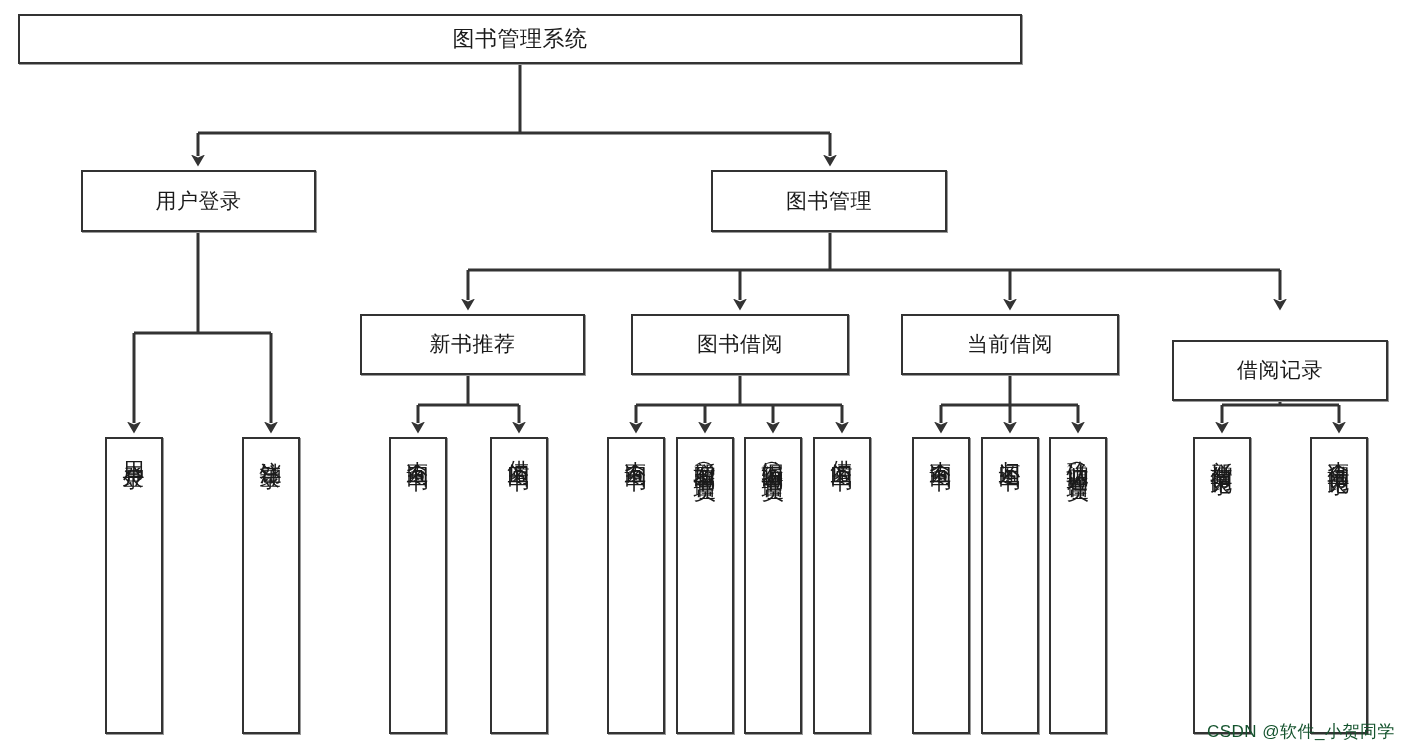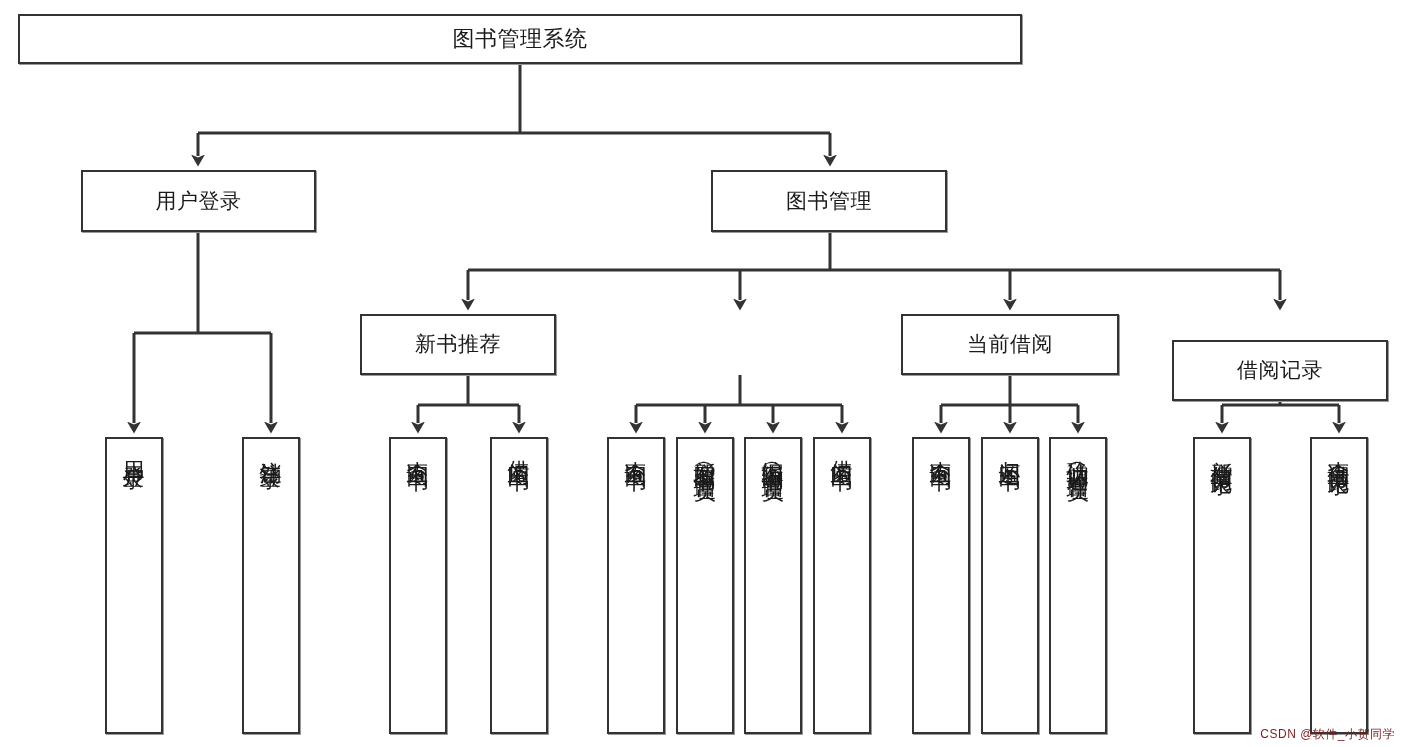--- a/index.html
+++ b/index.html
@@ -61,22 +61,22 @@
     text-orientation: upright;
     font-size: 22px;
     line-height: 1.05;
     letter-spacing: 3px;
     white-space: nowrap;
   }
   .watermark {
     position: absolute;
     right: 10px;
     bottom: 4px;
-    font-size: 12px;
-    color: #7f1d1d;
+    font-size: 17px;
+    color: #14532d;
     white-space: nowrap;
     letter-spacing: 0.5px;
   }
 </style>
 </head>
 <body>
 
 <div id="canvas">
 
   <svg class="wires" viewBox="0 0 1405 747">
@@ -133,22 +133,25 @@
     <span class="lbl">图书管理系统</span>
   </div>
 
   <div class="node h" style="left:81px; top:170px; width:235px; height:62px;">
     <span class="lbl">用户登录</span>
   </div>
   <div class="node h" style="left:711px; top:170px; width:236px; height:62px;">
     <span class="lbl">图书管理</span>
   </div>
 
-  <div class="node h" style="left:360px; top:314px; width:196px; height:61px;">
+  <div class="node h" style="left:360px; top:314px; width:225px; height:61px;">
     <span class="lbl">新书推荐</span>
+  </div>
+  <div class="node h" style="left:631px; top:314px; width:218px; height:61px;">
+    <span class="lbl">图书借阅</span>
   </div>
   <div class="node h" style="left:901px; top:314px; width:218px; height:61px;">
     <span class="lbl">当前借阅</span>
   </div>
   <div class="node h" style="left:1172px; top:314px; width:216px; height:61px;margin-top:26px;">
     <span class="lbl">借阅记录</span>
   </div>
 
   <div class="node v" style="left:105px; top:437px; width:58px; height:297px;">
     <span class="lbl">用户登录</span>

